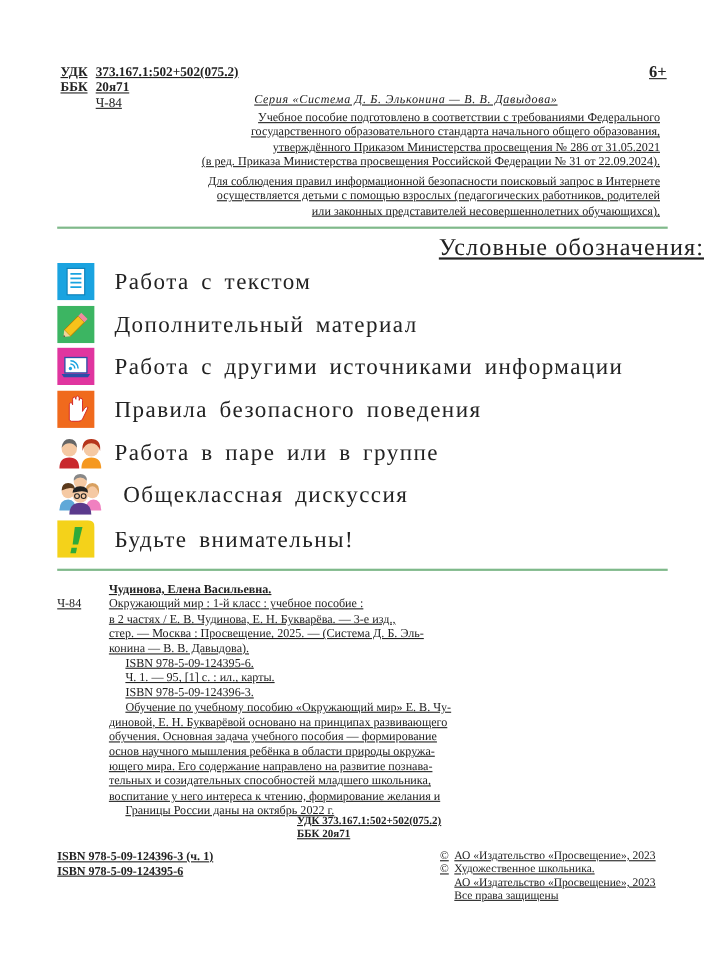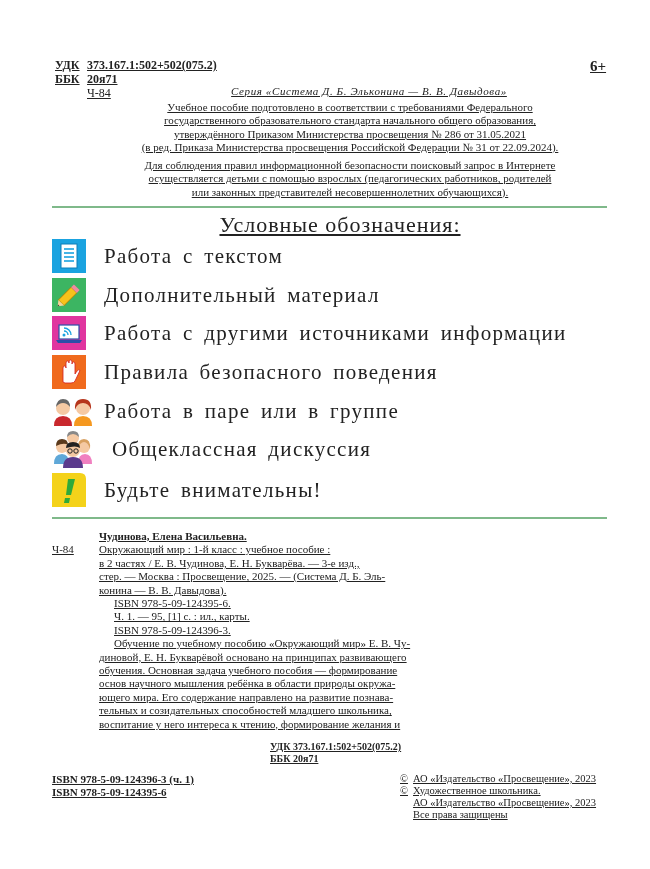--- a/index.html
+++ b/index.html
@@ -5,23 +5,23 @@
   html, body { margin: 0; padding: 0; background: #ffffff; }
   body { width: 650px; height: 869px; position: relative; overflow: hidden;
          font-family: "DejaVu Serif", "Liberation Serif", serif; color: #222; }
   .abs { position: absolute; text-decoration: underline; }
   .bold { font-weight: bold; }
   .meta-top { left: 55px; top: 58px; font-size: 12px; line-height: 14px; font-weight: bold; font-family: "Liberation Serif", serif; }
   .meta-top .row { display: flex; }
   .meta-top .k { width: 32px; }
   .age { left: 590px; top: 58px; font-size: 15px; font-weight: bold; font-family: "Liberation Serif", serif; }
   .series { left: 100px; width: 500px; top: 85px; font-style: italic; font-size: 11px; text-align: center; font-family: "Liberation Serif", serif; letter-spacing: 0.6px; margin-left: 19px; }
-  .notice { left: 100px; width: 500px; text-align: center; font-size: 11px; line-height: 13.3px; font-family: "Liberation Serif", serif; }
+  .notice { left: 100px; width: 500px; text-align: right; font-size: 11px; line-height: 13.3px; font-family: "Liberation Serif", serif; }
   .rule { position: absolute; left: 52px; width: 555px; height: 2px; background: #7fb98a; }
-  .legend-title { left: 40px; width: 600px; top: 212px; font-size: 22px; text-align: center; letter-spacing: 1px; font-family: "Liberation Serif", serif; }
+  .legend-title { left: 40px; width: 600px; top: 212px; font-size: 22px; text-align: right; letter-spacing: 1px; font-family: "Liberation Serif", serif; }
   .legend-item { position: absolute; left: 52px; display: flex; align-items: center; height: 38px; }
   .legend-item .ico { width: 34px; height: 34px; flex: 0 0 34px; display: flex; align-items: center; justify-content: center; }
   .legend-item .lbl { margin-left: 18px; font-size: 21px; letter-spacing: 1.3px; font-family: "Liberation Serif", serif; white-space: nowrap; word-spacing: 4px; }
   .biblio { left: 52px; top: 530px; width: 360px; }
   .biblio .line { font-size: 11px; line-height: 13.4px; font-family: "Liberation Serif", serif; white-space: nowrap; }
   .ind { padding-left: 47px; }
   .ind2 { padding-left: 47px; }
   .para { padding-left: 47px; text-indent: 0; }
   .udk-bottom { left: 270px; top: 741px; font-size: 10px; line-height: 12px; font-weight: bold; font-family: "Liberation Serif", serif; }
   .isbn-bottom { left: 52px; top: 773px; font-size: 11px; line-height: 13px; font-weight: bold; font-family: "Liberation Serif", serif; }
@@ -182,20 +182,21 @@
   <div class="line" style="padding-left:62px">ISBN 978-5-09-124395-6.</div>
   <div class="line" style="padding-left:62px">Ч. 1. — 95, [1] с. : ил., карты.</div>
   <div class="line" style="padding-left:62px">ISBN 978-5-09-124396-3.</div>
   <div class="line" style="padding-left:62px">Обучение по учебному пособию «Окружающий мир» Е. В. Чу-</div>
   <div class="line para">диновой, Е. Н. Букварёвой основано на принципах развивающего</div>
   <div class="line para">обучения. Основная задача учебного пособия — формирование</div>
   <div class="line para">основ научного мышления ребёнка в области природы окружа-</div>
   <div class="line para">ющего мира. Его содержание направлено на развитие познава-</div>
   <div class="line para">тельных и созидательных способностей младшего школьника,</div>
   <div class="line para">воспитание у него интереса к чтению, формирование желания и</div>
+  <div class="line" style="padding-left:62px">Границы России даны на октябрь 2022 г.</div>
 </div>
 
 <div class="abs udk-bottom">
   <div>УДК 373.167.1:502+502(075.2)</div>
   <div>ББК 20я71</div>
 </div>
 
 <div class="abs isbn-bottom">
   <div>ISBN 978-5-09-124396-3 (ч. 1)</div>
   <div>ISBN 978-5-09-124395-6</div>

